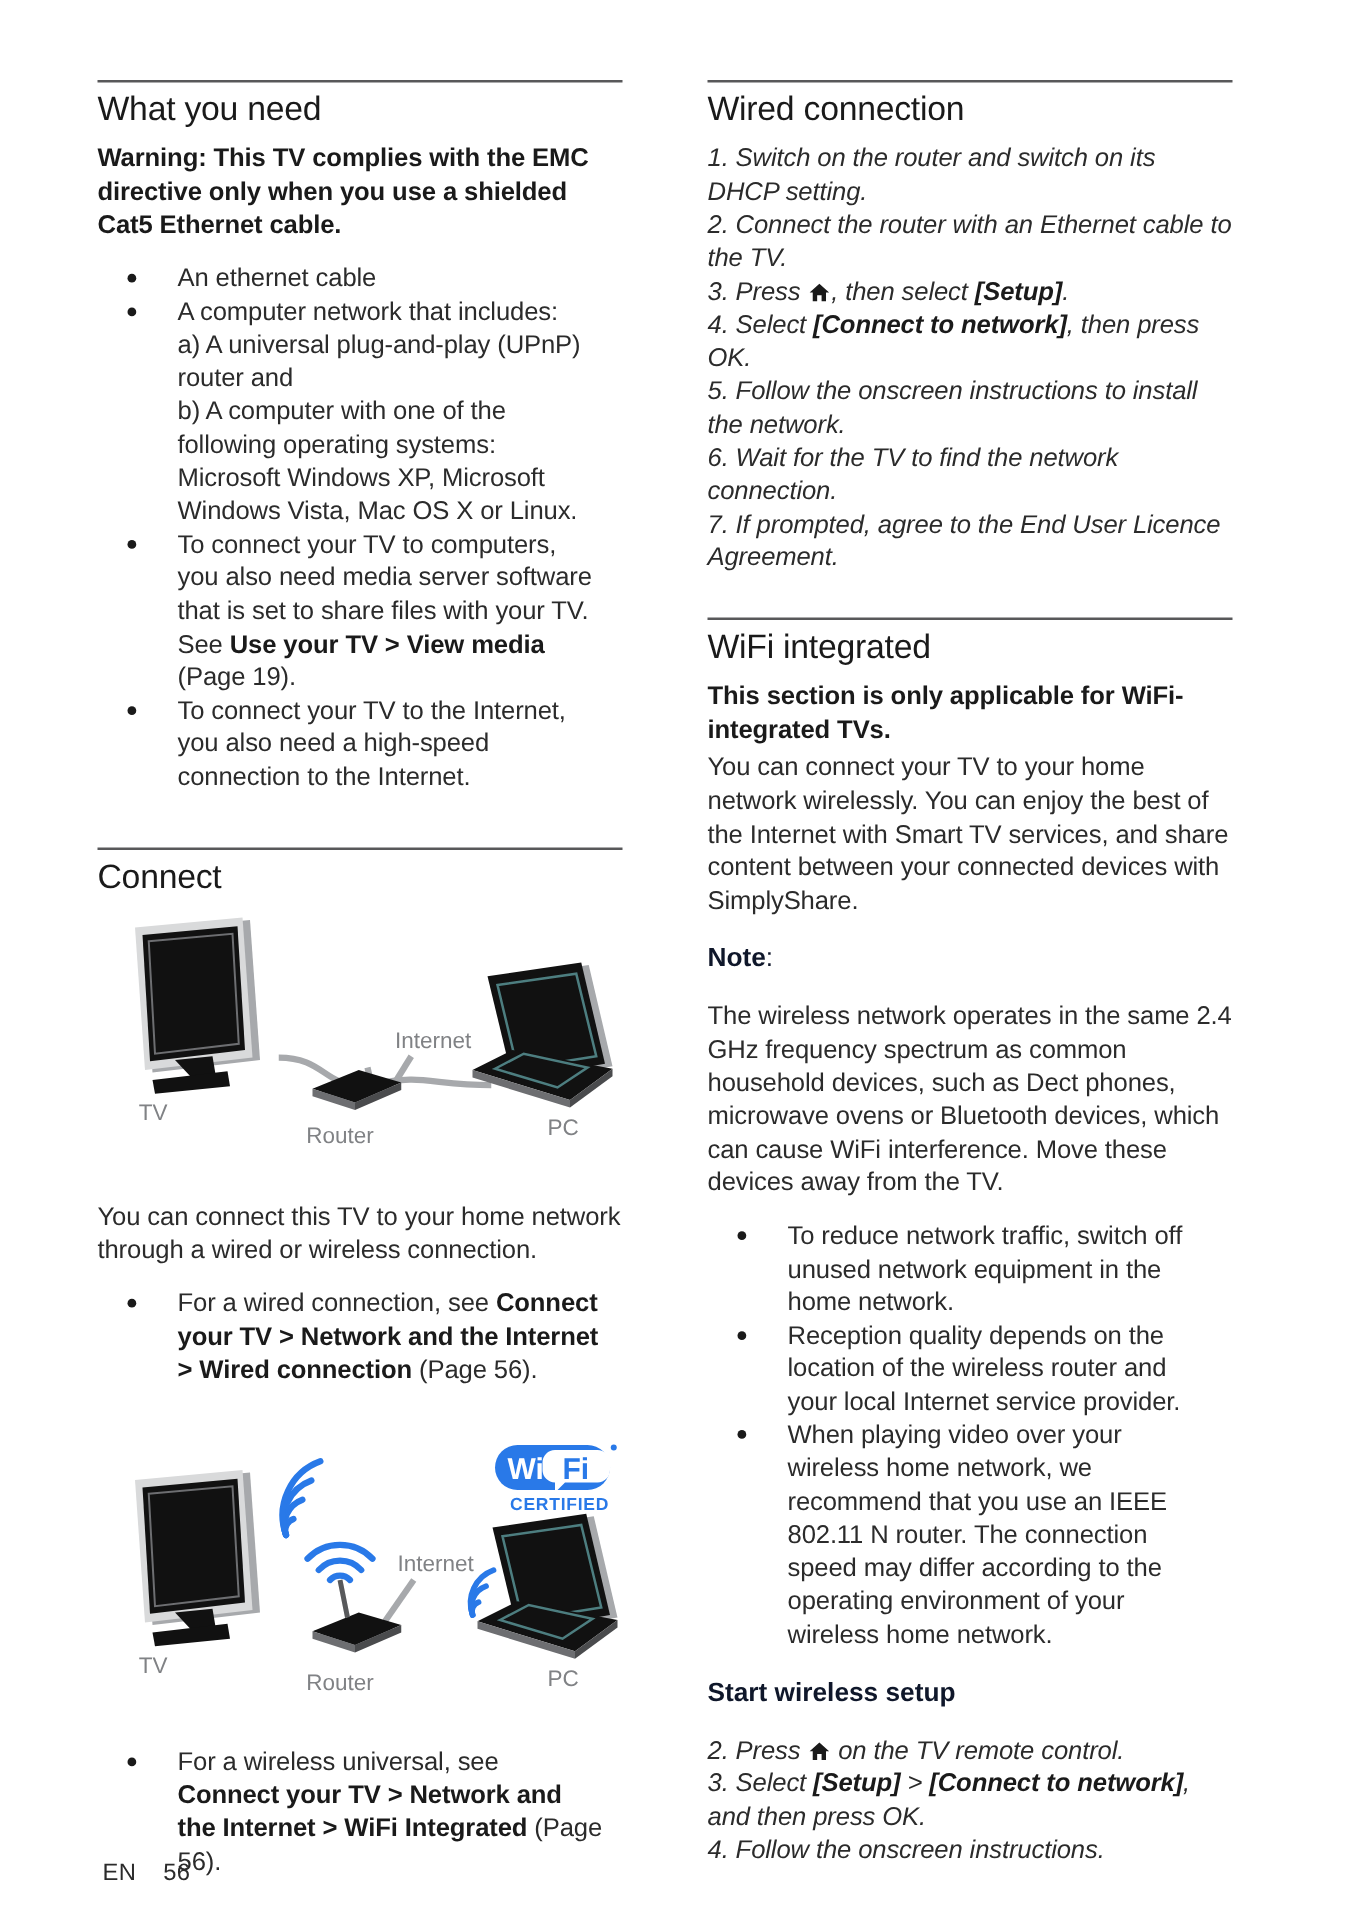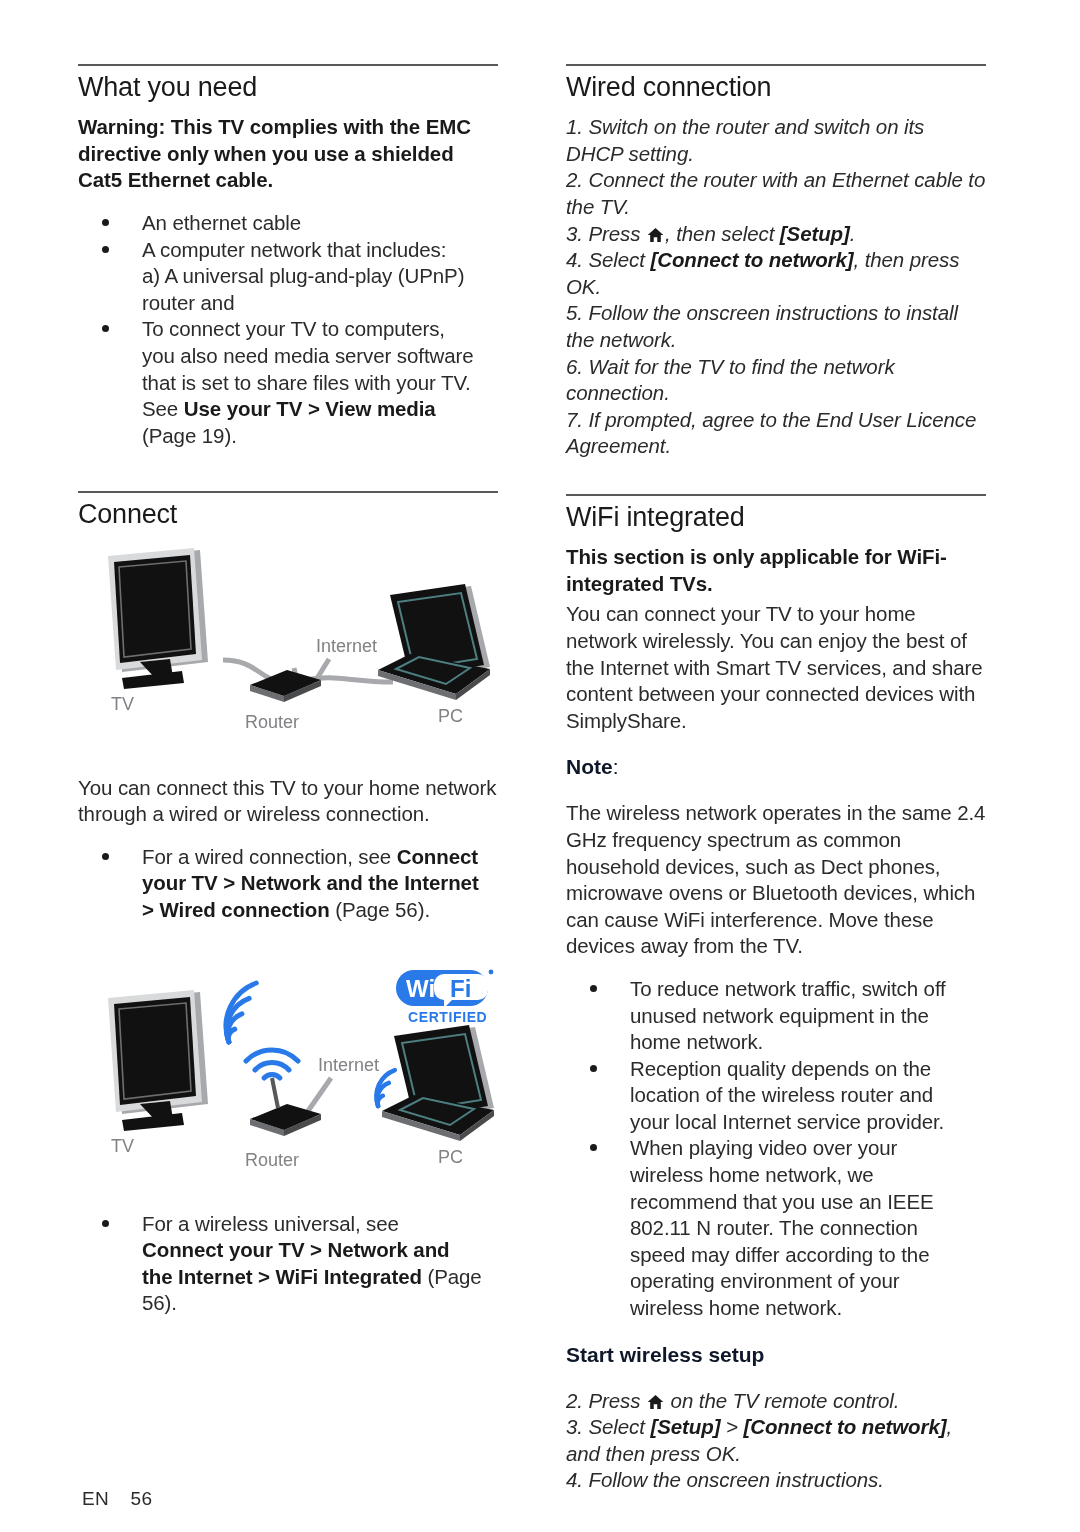--- a/index.html
+++ b/index.html
@@ -127,24 +127,29 @@
 
       <ul class="bullets">
         <li>
           <span class="dot"></span>
           <span>An ethernet cable</span>
         </li>
         <li>
           <span class="dot"></span>
           <span>A computer network that includes:</span>
           <span class="sub">a) A universal plug-and-play (UPnP) router and</span>
+          <span class="sub">b) A computer with one of the following operating systems: Microsoft Windows XP, Microsoft Windows Vista, Mac OS X or Linux.</span>
         </li>
         <li>
           <span class="dot"></span>
           <span><span>To connect your TV to computers, you also need media server software that is set to share files with your TV. See </span><span class="bold">Use your TV &gt; View media</span><span> (Page 19).</span></span>
+        </li>
+        <li>
+          <span class="dot"></span>
+          <span>To connect your TV to the Internet, you also need a high-speed connection to the Internet.</span>
         </li>
       </ul>
 
       <div class="spacer-md"></div>
       <div class="rule"></div>
       <h2 class="section-title">Connect</h2>
 
       <div class="diagram">
         <svg width="420" height="215" viewBox="0 0 420 215" xmlns="http://www.w3.org/2000/svg">
 

